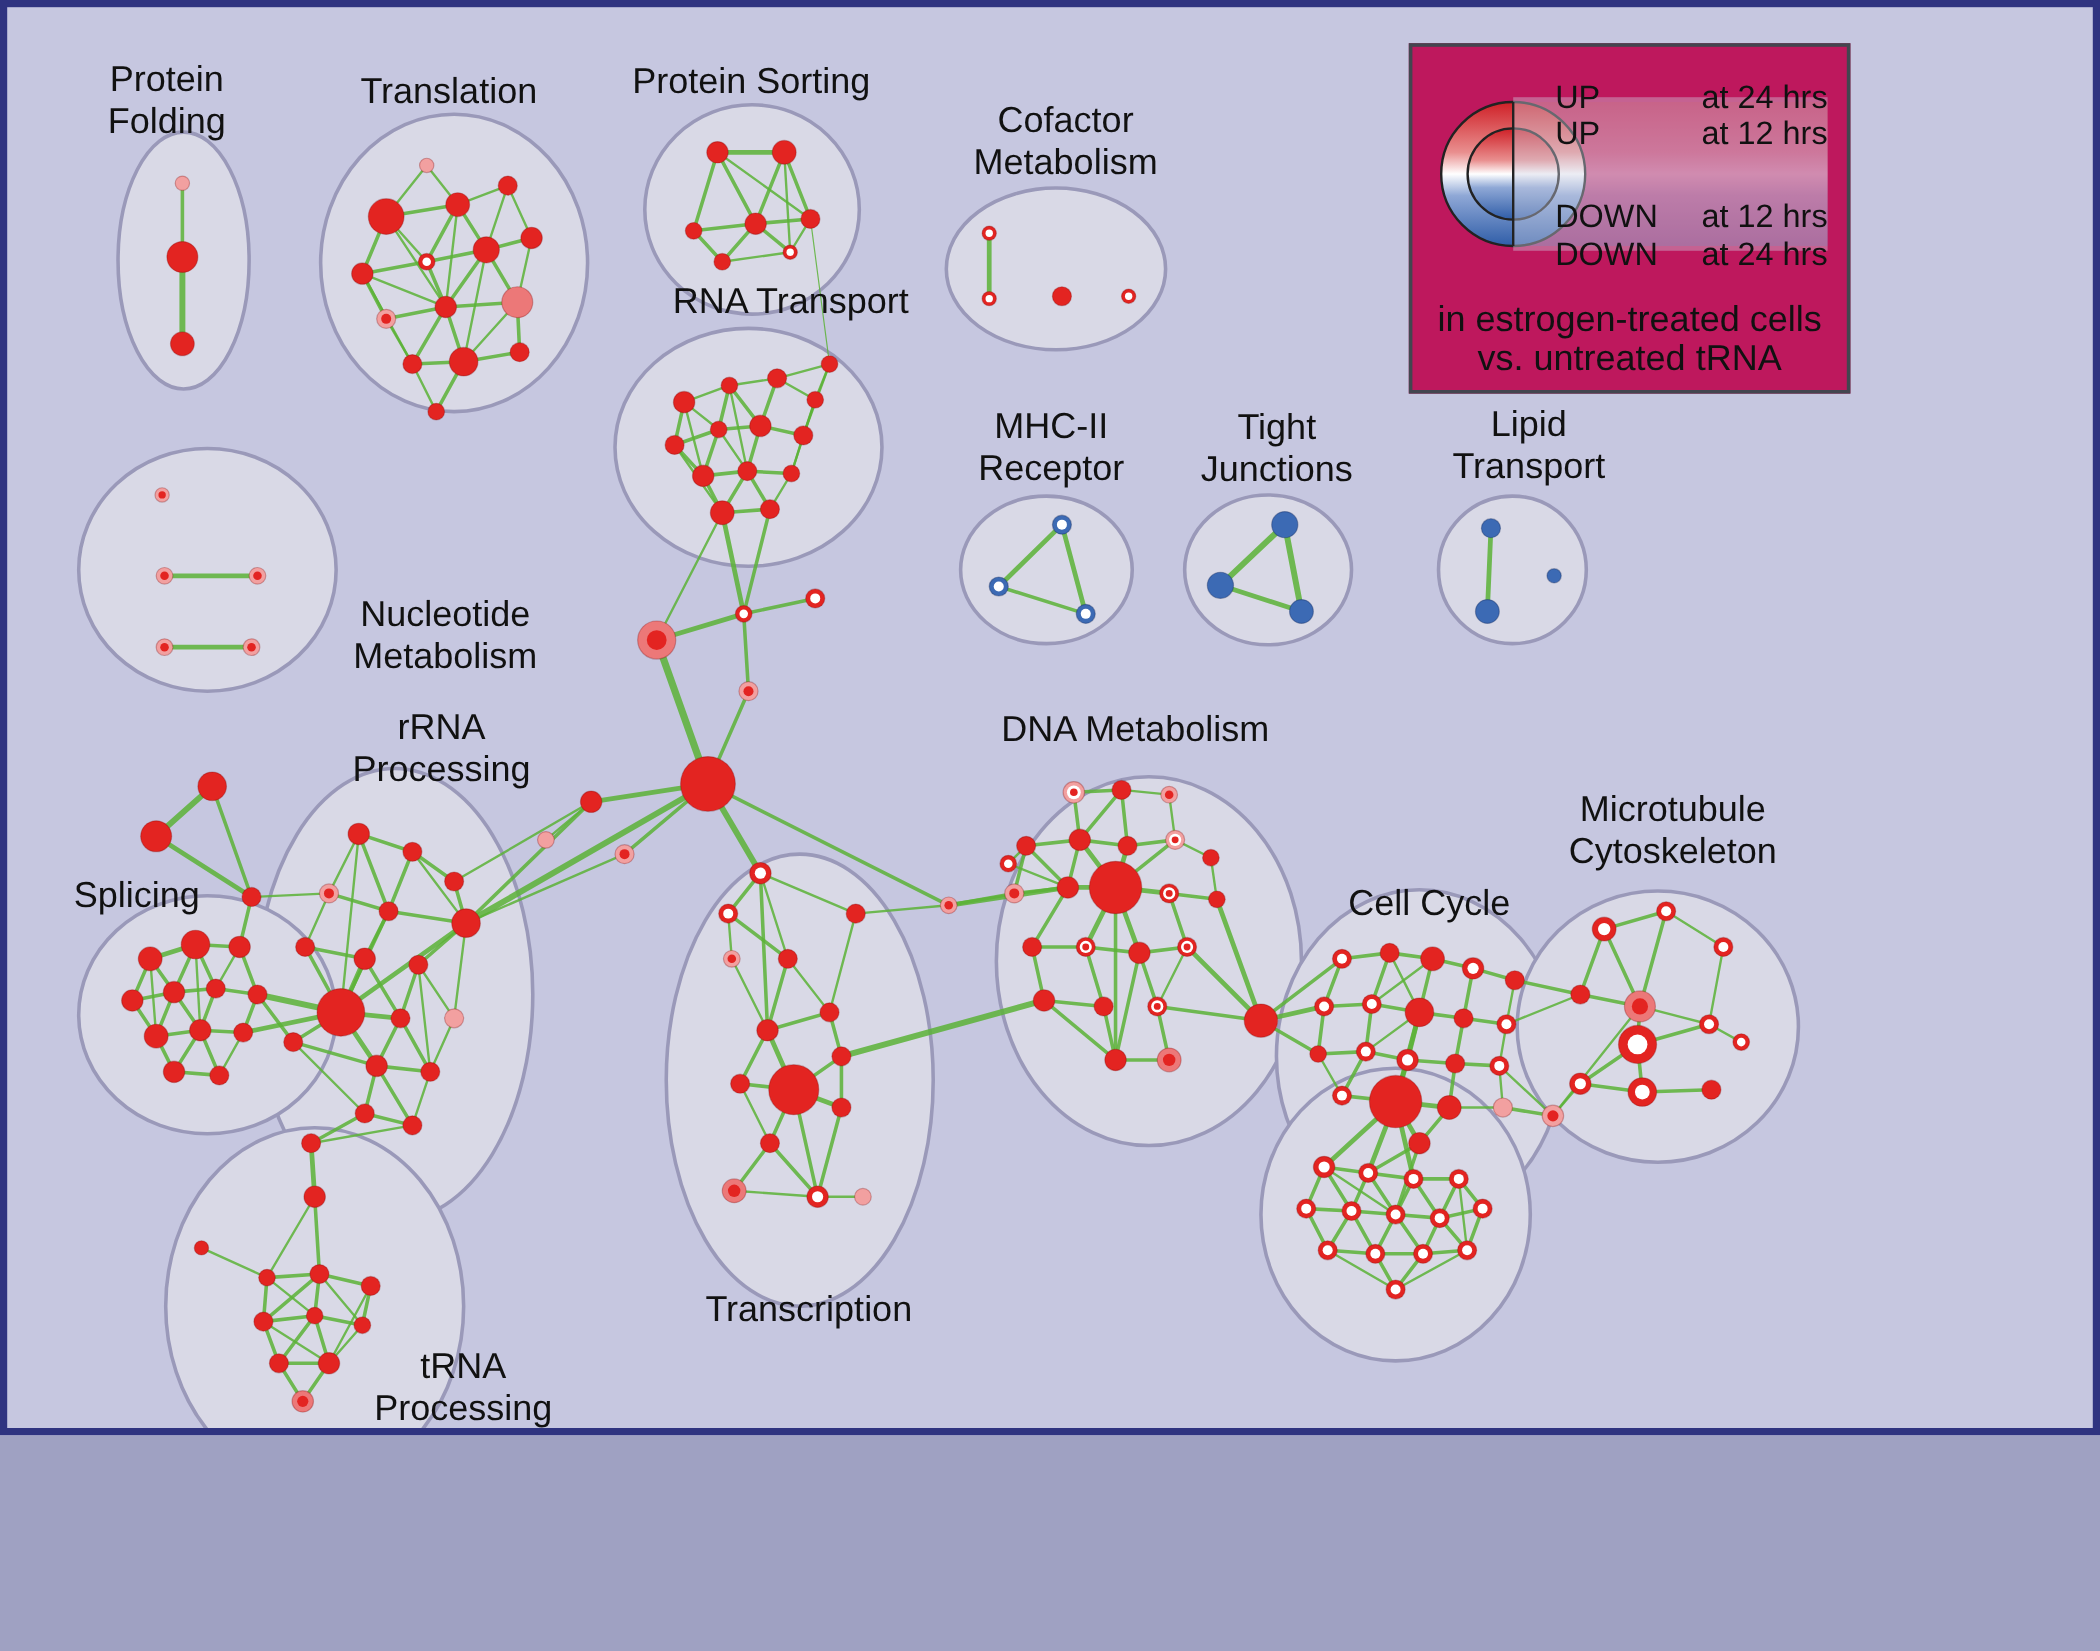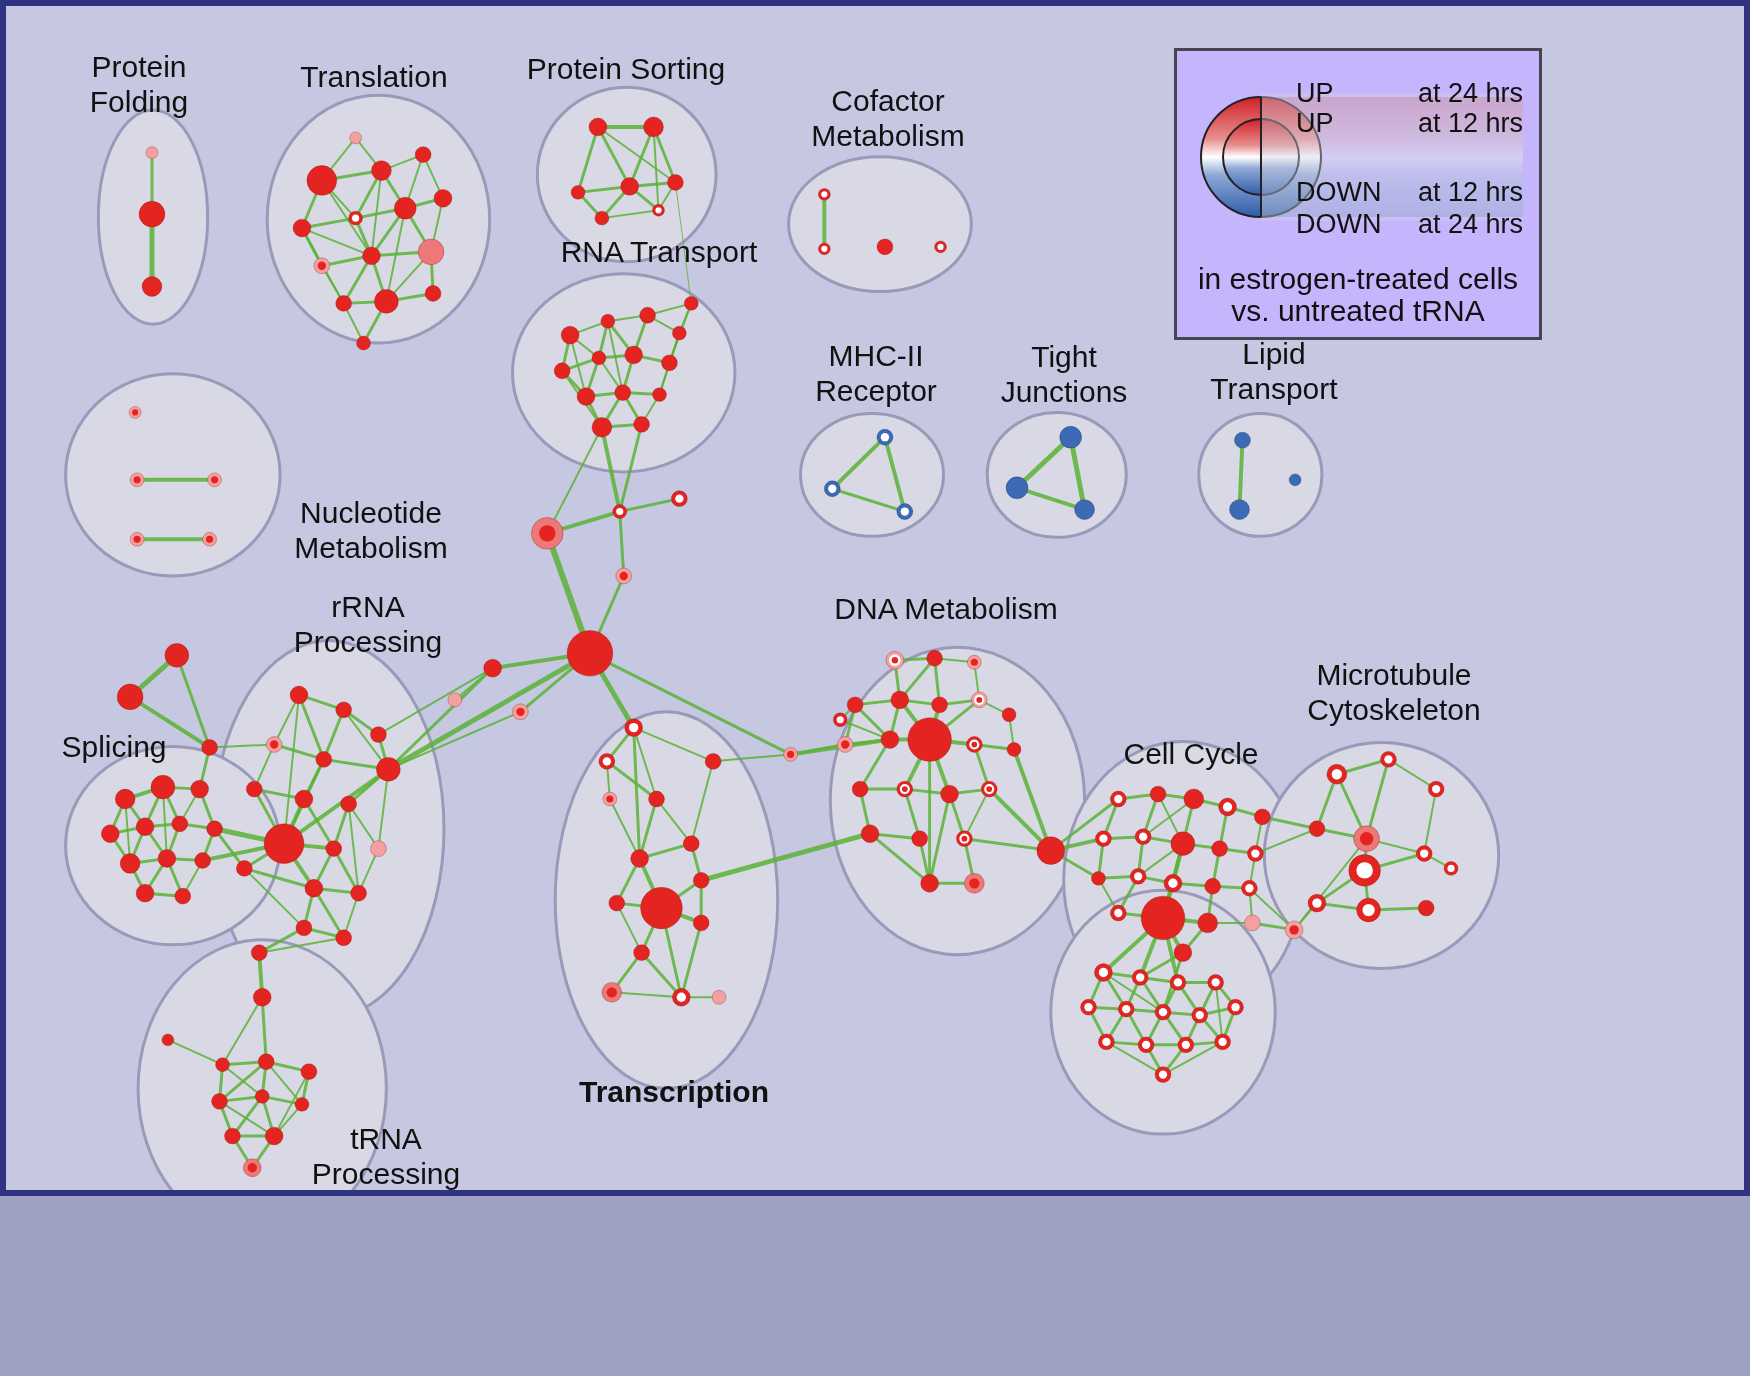--- a/index.html
+++ b/index.html
@@ -10,22 +10,22 @@
   }
   #network-svg{position:absolute;left:0;top:0;width:1738px;height:1364px;}
   #labels{position:absolute;left:0;top:0;width:100%;height:100%;pointer-events:none;}
   .cluster-label{
     position:absolute;transform:translate(-50%,-50%);
     white-space:pre-line;text-align:center;
     font-size:30px;line-height:35px;color:#111;
   }
   
   .legend{
-    position:absolute;left:1168px;top:42px;width:368px;height:292px;
-    background:#c4b5fd;border:3px solid #43454f;box-sizing:border-box;
+    position:absolute;left:1168px;top:30px;width:368px;height:292px;
+    background:#be185d;border:3px solid #43454f;box-sizing:border-box;
   }
   .legend svg{position:absolute;left:0;top:0;}
   .legend-row{
     position:absolute;left:119px;right:16px;
     display:flex;justify-content:space-between;
     font-size:27px;line-height:30px;color:#111;
   }
   .legend-row .t{text-align:right;}
   .lr1{top:27px;} .lr2{top:57px;} .lr3{top:126px;} .lr4{top:158px;}
   .legend-note{
@@ -723,21 +723,21 @@
 Junctions</div>
       <div class="cluster-label" style="left: 1268px; top: 365px;">Lipid
 Transport</div>
       <div class="cluster-label" style="left: 345px; top: 524px; margin-left: 20px;">Nucleotide
 Metabolism</div>
       <div class="cluster-label" style="left: 330px; top: 618px; margin-left: 32px;">rRNA
 Processing</div>
       <div class="cluster-label" style="left: 108px; top: 740px;">Splicing</div>
       <div class="cluster-label" style="left: 380px; top: 1150px;">tRNA
 Processing</div>
-      <div class="cluster-label" style="left: 668px; top: 1085px; font-weight: bold;">Transcription</div>
+      <div class="cluster-label" style="left: 668px; top: 1085px;">Transcription</div>
       <div class="cluster-label" style="left: 940px; top: 602px;">DNA Metabolism</div>
       <div class="cluster-label" style="left: 1185px; top: 747px;">Cell Cycle</div>
       <div class="cluster-label" style="left: 1388px; top: 686px;">Microtubule
 Cytoskeleton</div>
     </div>
 
   <div class="legend">
     <svg width="362" height="286">
       <defs>
         <linearGradient id="updown" x1="0" y1="0" x2="0" y2="1">

